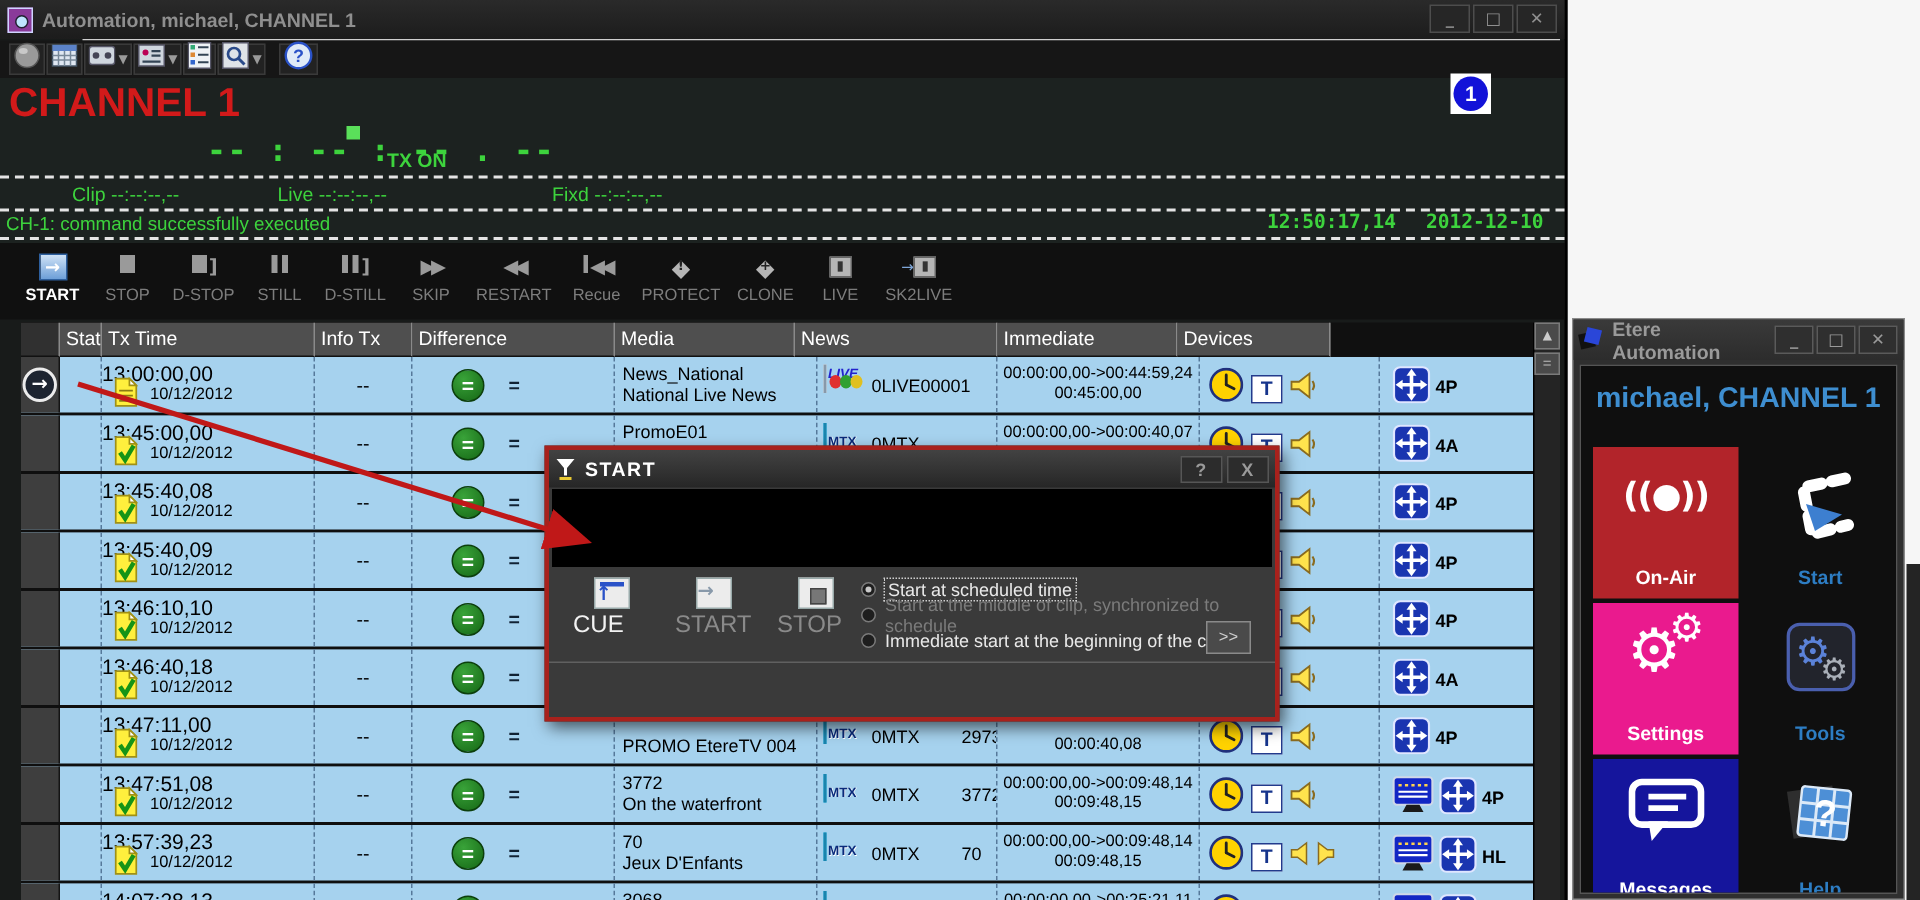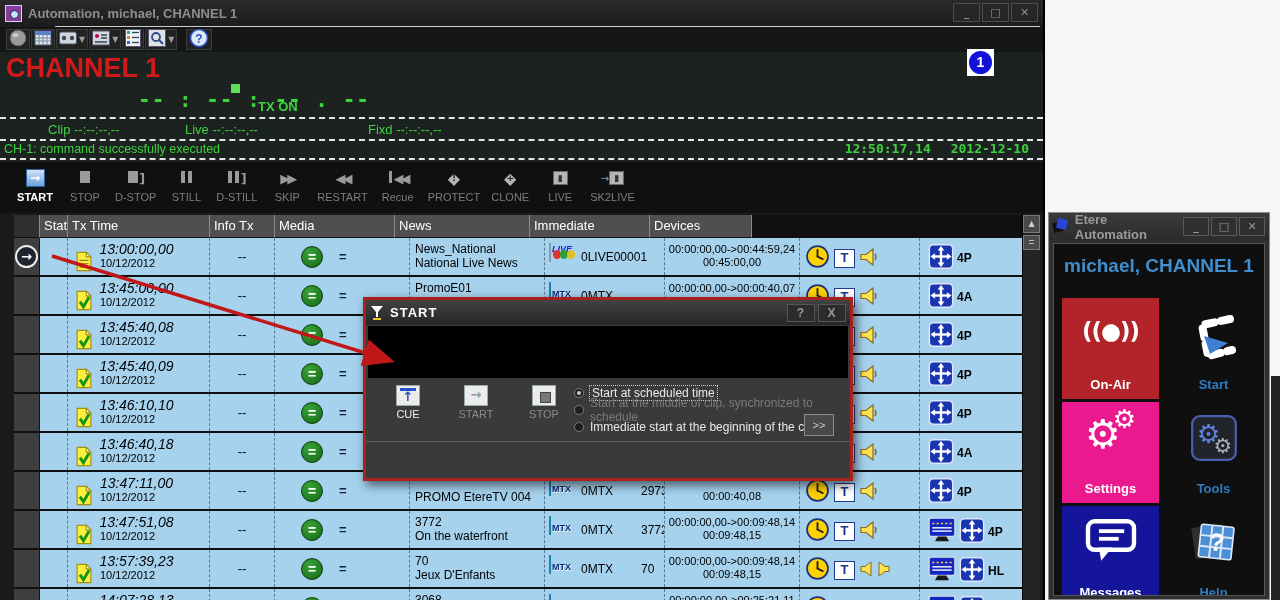--- a/index.html
+++ b/index.html
@@ -69,21 +69,21 @@
   .hcell { background:#4f4f4f; color:#fff; font-size:13px; padding:3px 0 0 4px;
            border-right:1px solid #8a8a8a; border-bottom:1px solid #111; overflow:hidden; }
   .hcell.sel { background:#303030; }
   .row { position:absolute; left:0; width:1008px; height:39px; display:flex; background:#a6d2ee;
          border-bottom:2px solid #0f0f0f; }
   .cell { position:relative; border-right:1px dashed #56799a; overflow:hidden; color:#000; }
   .cell.selcol { background:#3e3e3e; border-right:1px solid #141414; }
   .sel-arrow { width:23px; height:23px; margin:7px auto; border-radius:50%; background:#1d2430;
                border:2px solid #ececec; color:#fff; font-weight:bold; text-align:center; line-height:19px;
                font-size:13px; font-family:"DejaVu Sans",sans-serif; }
-  .t-time { position:absolute; left:0; right:4px; top:3px; text-align:center; font-size:14px;font-style:italic; }
+  .t-time { position:absolute; left:0; right:4px; top:3px; font-size:14px; }
   .t-date { position:absolute; left:32px; top:19px; font-size:11px; }
   .pg { position:absolute; left:8px; top:13px; }
   .info-dash { position:absolute; left:0; right:0; top:11px; text-align:center; font-size:13px; }
   .diff-circ { position:absolute; left:26px; top:8px; width:22px; height:22px; border-radius:50%;
                background:radial-gradient(circle at 35% 30%, #39a339, #156715); border:1px solid #0c3f0c;
                color:#fff; font-weight:bold; text-align:center; line-height:20px; font-size:14px; }
   .diff-eq { position:absolute; left:64px; top:11px; font-size:13px; font-weight:bold; color:#123; }
   .d1 { position:absolute; left:5px; top:4px; font-size:12px; white-space:nowrap;text-align:center; }
   .d2 { position:absolute; left:5px; top:18px; font-size:12px; white-space:nowrap; }
   .m-ico { position:absolute; left:4px; top:6px; }
@@ -114,21 +114,21 @@
   .dialog { position:absolute; left:363px; top:297px; width:490px; height:184px; z-index:40;
             background:#3a3a3a; border:3px solid #a8211c; box-shadow:3px 4px 10px rgba(0,0,0,.6); }
   .dlg-title { height:25px; background:linear-gradient(#424242,#262626); display:flex; align-items:center;
                padding:0 4px; color:#fff; font-weight:bold; font-size:13px; letter-spacing:1px; }
   .dlg-spacer { flex:1; }
   .dlg-tbtn { width:28px; height:18px; background:#2c2c2c; border:1px solid #565656; color:#9a9a9a;
               font-size:12px; text-align:center; line-height:16px; margin-left:3px; }
   .dlg-preview { height:52px; background:#000; margin:1px 2px 0 2px; }
   .dlg-controls { position:relative; height:64px; border-bottom:1px solid #606060; display:flex; }
   .dlg-cmds { display:flex; padding:7px 0 0 16px; gap:16px; }
-  .dlg-cmd { width:52px; text-align:center; font-size:11px; }
+  .dlg-cmd { width:52px; text-align:left; font-size:16px; }
   .dlg-cmd .ic { width:24px; height:21px; margin:0 auto 2px auto; background:#ececec; border:1px solid #9aa;
                  position:relative; font-family:"DejaVu Sans",sans-serif; }
   .dlg-cmd.on { color:#f2f2f2; } .dlg-cmd.off { color:#8a8a8a; }
   .ic-cue::before { content:""; position:absolute; left:3px; top:2px; right:3px; height:3px; background:#2a52c8; }
   .ic-cue::after { content:"↑"; position:absolute; left:0; right:0; top:3px; color:#2a52c8;
                    font-weight:bold; font-size:13px; }
   .ic-go::after { content:"→"; position:absolute; left:0; right:0; top:1px; color:#8899aa;
                   font-weight:bold; font-size:13px; }
   .ic-sq::after { content:""; position:absolute; left:7px; top:6px; width:9px; height:9px;
                   background:#777; border:1px solid #444; }
@@ -363,20 +363,21 @@
           <span class="tr-label">SK2LIVE</span>
         </div>
       </div>
 
     <div class="grid" id="grid">
         <div class="hdr">
           <div class="hcell sel" style="width: 26px;"></div>
           <div class="hcell" style="width: 28px;">Status</div>
           <div class="hcell" style="width: 142px;">Tx Time</div>
           <div class="hcell" style="width: 65px;">Info Tx</div>
+          <div class="hcell" style="width: 135px;">Difference</div>
           <div class="hcell" style="width: 120px;">Media</div>
           <div class="hcell" style="width: 135px;">News</div>
           <div class="hcell" style="width: 120px;">Immediate</div>
           <div class="hcell" style="width: 102px;">Devices</div>
         </div>
         <div class="row" style="top: 23px;">
           <div class="cell selcol" style="width:26px">
             <div class="sel-arrow">→</div>
           </div>
           <div class="cell" style="width:28px"></div>

